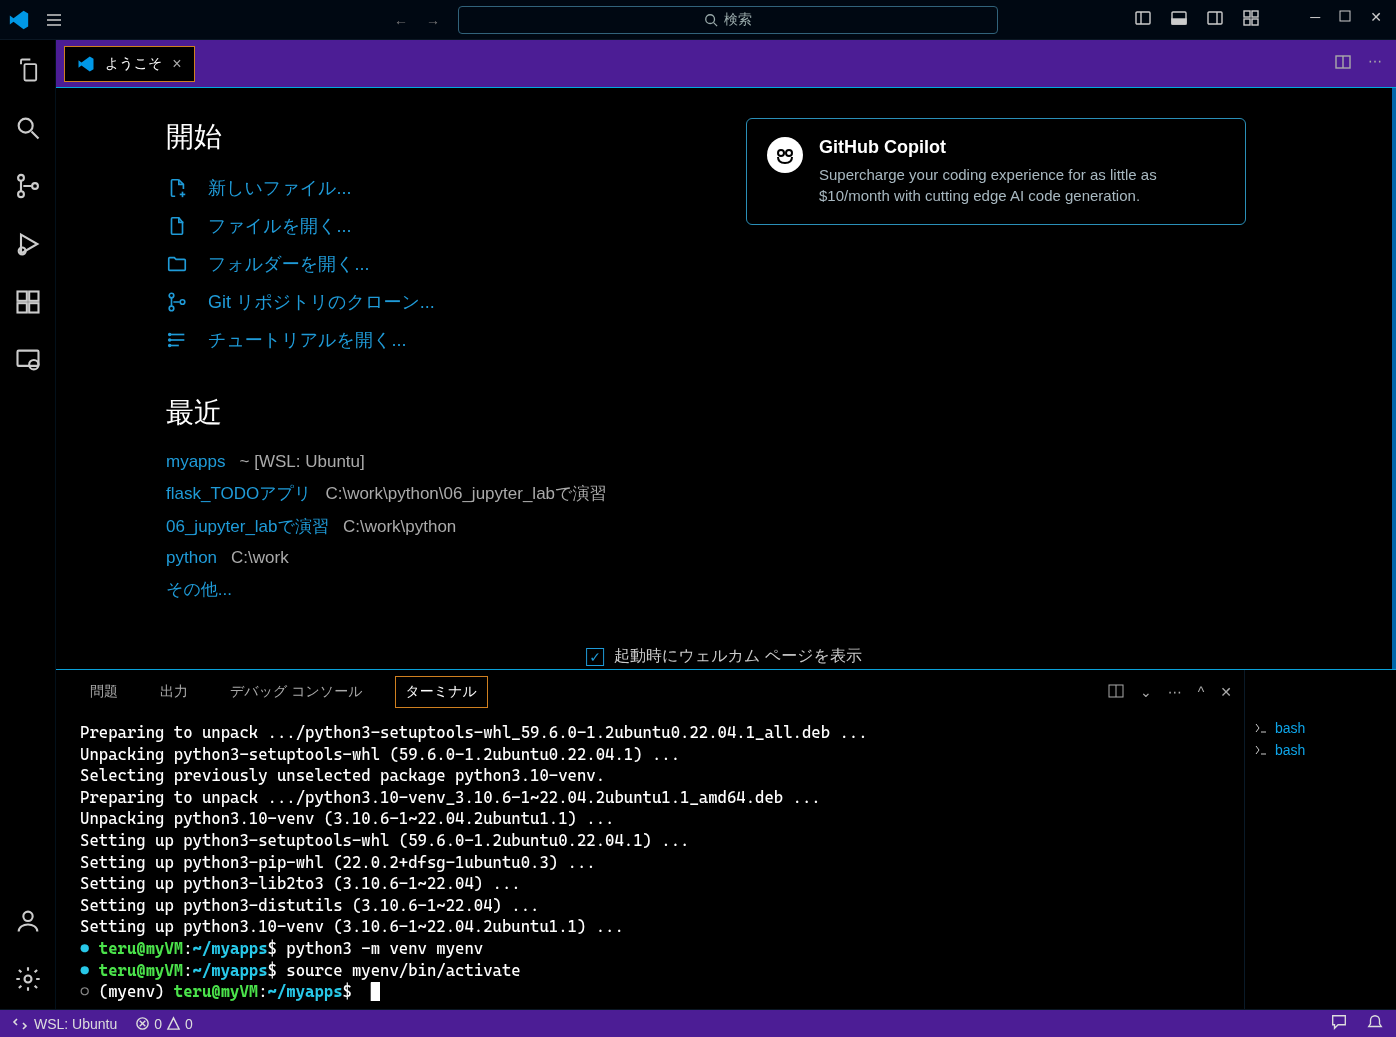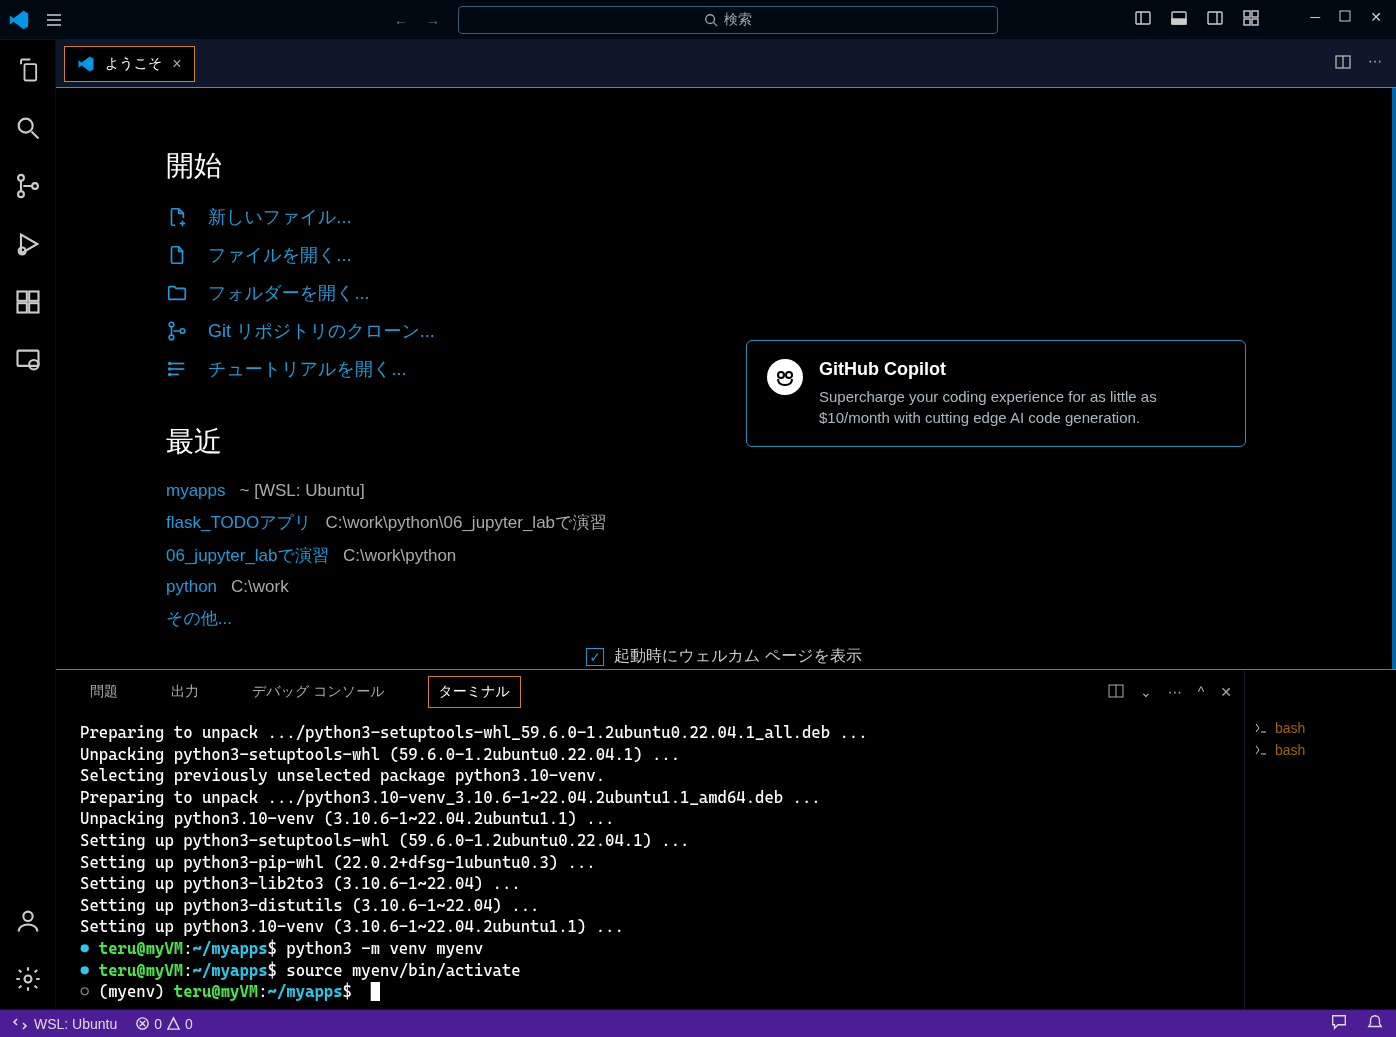--- a/index.html
+++ b/index.html
@@ -47,21 +47,21 @@
   border-right: 1px solid #03101a;
 }
 .activity-bar .act-icon { width:32px; height:32px; display:flex; align-items:center; justify-content:center; color:#888; cursor:pointer;}
 .activity-bar .act-icon svg { width:28px; height:28px; }
 .activity-bar .spacer { flex:1; }
 
 .content-col { flex:1; display:flex; flex-direction:column; }
 
 .tab-bar {
   height: 48px;
-  background: #0f172a;
+  background: #4c1d95;
   display:flex; align-items:center;
   border-bottom: 1px solid #0ad;
   padding-left: 8px;
   gap: 8px;
 }
 .tab {
   height: 36px;
   border: 1px solid #d08020;
   display:flex; align-items:center;
   padding: 0 12px;
@@ -73,21 +73,20 @@
 .tab-bar .tab-right { margin-left:auto; display:flex; gap:16px; padding-right:14px; color:#aaa;}
 
 .editor-area {
   flex:1;
   background: #000;
   overflow:hidden;
   display:flex;
   padding: 30px 0 0 110px;
   border-right: 4px solid #06a;
   position:relative;
-  align-items:center;
 }
 .left-col { width: 560px; }
 .right-col { margin-left: 20px; width: 500px;}
 h2.section { color: #fff; font-size: 28px; font-weight:400; margin-bottom: 20px;}
 .start-item { display:flex; align-items:center; gap:20px; color:#1f9bd8; font-size:18px; margin-bottom:14px; cursor:pointer;}
 .start-item svg { width:22px; height:22px; flex-shrink:0; stroke:#1f9bd8;}
 .recent-section { margin-top: 42px;}
 .recent-item { font-size: 17px; margin-bottom: 10px;}
 .recent-item .link { color:#1f9bd8; cursor:pointer; margin-right: 14px;}
 .recent-item .path { color: #aaa; }
@@ -108,40 +107,40 @@
 .show-on-startup { position:absolute; bottom: 2px; left:50%; transform:translateX(-50%); color:#ccc; display:flex; align-items:center; gap:10px; font-size:16px;}
 .show-on-startup .chk { width:18px; height:18px; border:1.5px solid #1f9bd8; display:flex; align-items:center; justify-content:center; color:#1f9bd8; font-size:14px;}
 
 .panel {
   height: 340px;
   background:#000;
   border-top: 1px solid #0aa0d8;
   display:flex;
 }
 .panel-main { flex:1; display:flex; flex-direction:column; padding: 0 12px 0 24px;}
-.panel-tabs { height: 44px; display:flex; align-items:center; gap:33px; font-size:14px;}
+.panel-tabs { height: 44px; display:flex; align-items:center; gap:22px; font-size:14px;}
 .panel-tab { color:#aaa; cursor:pointer; padding: 6px 10px;}
 .panel-tab.active { color:#fff; border:1px solid #d08020;}
 .panel-controls { margin-left:auto; display:flex; gap:16px; color:#aaa; align-items:center;}
 .terminal {
   flex:1;
   font-family: "Cascadia Mono", Consolas, monospace;
   font-size: 16px;
   line-height: 1.35;
   white-space: pre;
   overflow:hidden;
   color:#fff;
   padding-top: 8px;
 }
 .panel-side {
   width: 152px;
   padding: 50px 8px 0 8px;
   border-left: 1px solid #0a1a28;
 }
-.term-inst { display:flex; align-items:flex-start; gap:6px; color:#a16207; margin-bottom:6px; cursor:pointer;}
+.term-inst { display:flex; align-items:flex-start; gap:6px; color:#0ea5e9; margin-bottom:6px; cursor:pointer;}
 
 .status-bar {
   height: 28px;
   background: #4c1d95;
   border-top: 1px solid #0a1622;
   display:flex; align-items:center;
   padding: 0 12px;
   gap: 18px;
   color:#ddd;
   font-size:14px;

